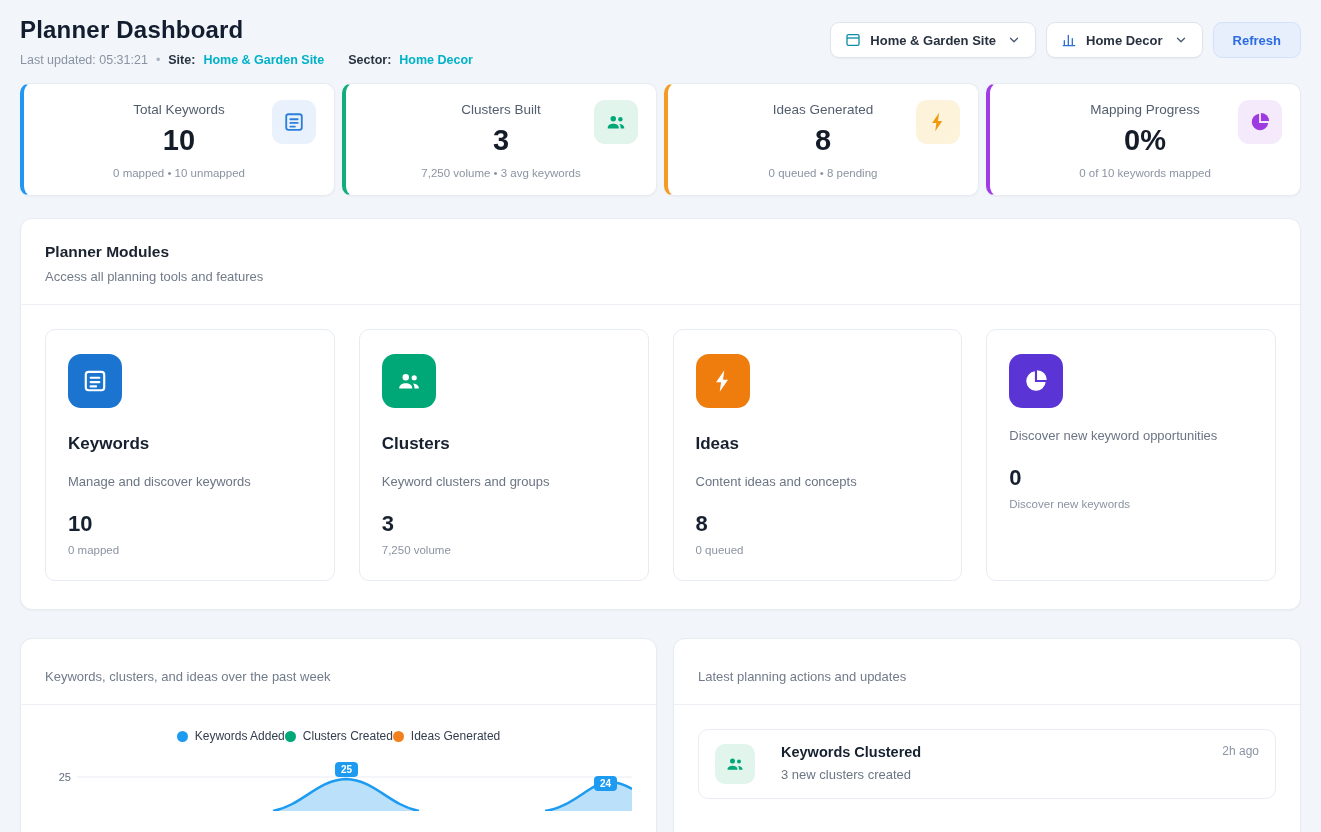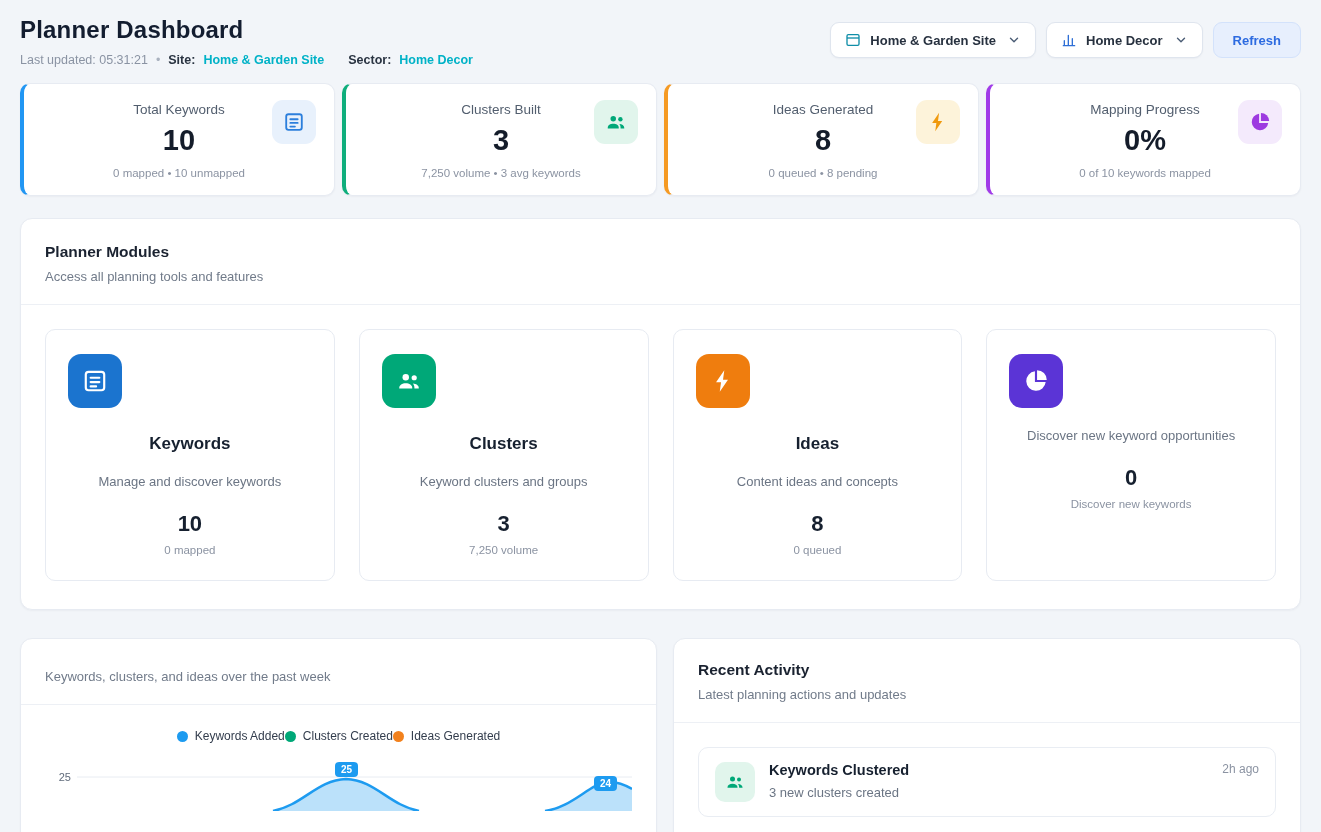--- a/index.html
+++ b/index.html
@@ -59,21 +59,21 @@
   .tint-green  { background:#e1f5ec; color:#00a878; }
   .tint-yellow { background:#fdf3da; color:#f09a0f; }
   .tint-purple { background:#f4eafc; color:#9d3ae0; }
 
   
   .modules-card { background:#fff; border:1px solid #e7ebf2; border-radius:12px; margin-top:22px; padding:24px 24px 28px; box-shadow:0 1px 2px rgba(16,24,40,.04); }
   .section-title { font-size:15.5px; font-weight:700; color:#1a2230; }
   .section-subtitle { font-size:13px; color:#717b8a; margin-top:8px; }
   .section-divider { height:1px; background:#edf0f5; margin:20px -24px 24px; }
   .modules-grid { display:grid; grid-template-columns:repeat(4,1fr); gap:24px; }
-  .module-tile { border:1px solid #e7ebf2; border-radius:10px; padding:24px 22px; cursor:pointer; background:#fff;text-align:center; }
+  .module-tile { border:1px solid #e7ebf2; border-radius:10px; padding:24px 22px; cursor:pointer; background:#fff; }
   .module-icon { width:54px; height:54px; border-radius:13px; color:#fff; display:flex; align-items:center; justify-content:center; }
   .module-icon svg { width:26px; height:26px; }
   .mod-blue   { background:#1b74cf; }
   .mod-green  { background:#00a878; }
   .mod-orange { background:#ef7d0e; }
   .mod-purple { background:#5b34d6; }
   .module-title { font-size:17px; font-weight:700; color:#16202f; margin-top:26px; }
   .module-desc { font-size:13px; color:#6b7584; margin-top:20px; }
   .module-value { font-size:22px; font-weight:700; color:#16202f; margin-top:22px; }
   .module-sub { font-size:11.5px; color:#8b93a2; margin-top:7px; }
@@ -85,21 +85,21 @@
   .legend-row { display:flex; justify-content:center; align-items:center; margin-top:0; }
   .legend-item { display:flex; align-items:center; gap:7px; font-size:12px; color:#333d4d; }
   .legend-dot { width:11px; height:11px; border-radius:50%; }
   .dot-blue { background:#1d9bf0; }
   .dot-green { background:#00a878; }
   .dot-orange { background:#f2811d; }
   .activity-chart { display:block; margin-top:8px; }
   .chart-tick { font-size:11px; fill:#606b7b; }
   .chip-text { font-size:10px; font-weight:700; fill:#ffffff; text-anchor:middle; }
 
-  .activity-item { border:1px solid #e9edf3; border-radius:10px; padding:14px 16px; display:flex; gap:14px; align-items:flex-start; margin-top:6px; }
+  .activity-item { border:1px solid #e9edf3; border-radius:10px; padding:14px 16px; display:flex; gap:26px; align-items:flex-start; margin-top:6px; }
   .activity-icon { flex:0 0 40px; width:40px; height:40px; border-radius:10px; background:#e1f5ec; color:#00a878; display:flex; align-items:center; justify-content:center; }
   .activity-icon svg { width:20px; height:20px; }
   .activity-title { font-size:14.5px; font-weight:700; color:#16202f; }
   .activity-desc { font-size:13px; color:#6b7584; margin-top:7px; }
   .activity-time { margin-left:auto; font-size:12px; color:#8b93a2; white-space:nowrap; }
 </style>
 </head>
 <body>
 
 <div class="page">
@@ -293,21 +293,20 @@
         <path d="M 500 60 C 528 56, 544 33, 563 31 C 574 30, 582 35, 587 38 L 587 60 L 500 60 Z" fill="#1d9bf0" opacity="0.3"></path>
         <path d="M 500 60 C 528 56, 544 33, 563 31 C 574 30, 582 35, 587 38" fill="none" stroke="#1d9bf0" stroke-width="2.5"></path>
         <rect x="290" y="11" width="23" height="15" rx="4" fill="#1d9bf0"></rect>
         <text class="chip-text" x="301.5" y="22">25</text>
         <rect x="549" y="25" width="23" height="15" rx="4" fill="#1d9bf0"></rect>
         <text class="chip-text" x="560.5" y="36">24</text>
       </svg>
     </div>
 
     <div class="bottom-card">
-      <div class="section-title">Recent Activity</div>
       <div class="section-subtitle">Latest planning actions and updates</div>
       <div class="section-divider"></div>
 
       <div class="activity-item">
         <div class="activity-icon">
           <svg viewBox="0 0 24 24" fill="currentColor">
               <circle cx="9" cy="8.5" r="3"></circle>
               <path d="M3 18.2c0-2.5 2.7-4.2 6-4.2s6 1.7 6 4.2V19H3v-.8z"></path>
               <circle cx="16.8" cy="9" r="2.4"></circle>
               <path d="M15.6 14.3c2.9.2 5.4 1.7 5.4 3.9v.8h-4v-.8c0-1.5-.5-2.9-1.4-3.9z"></path>

